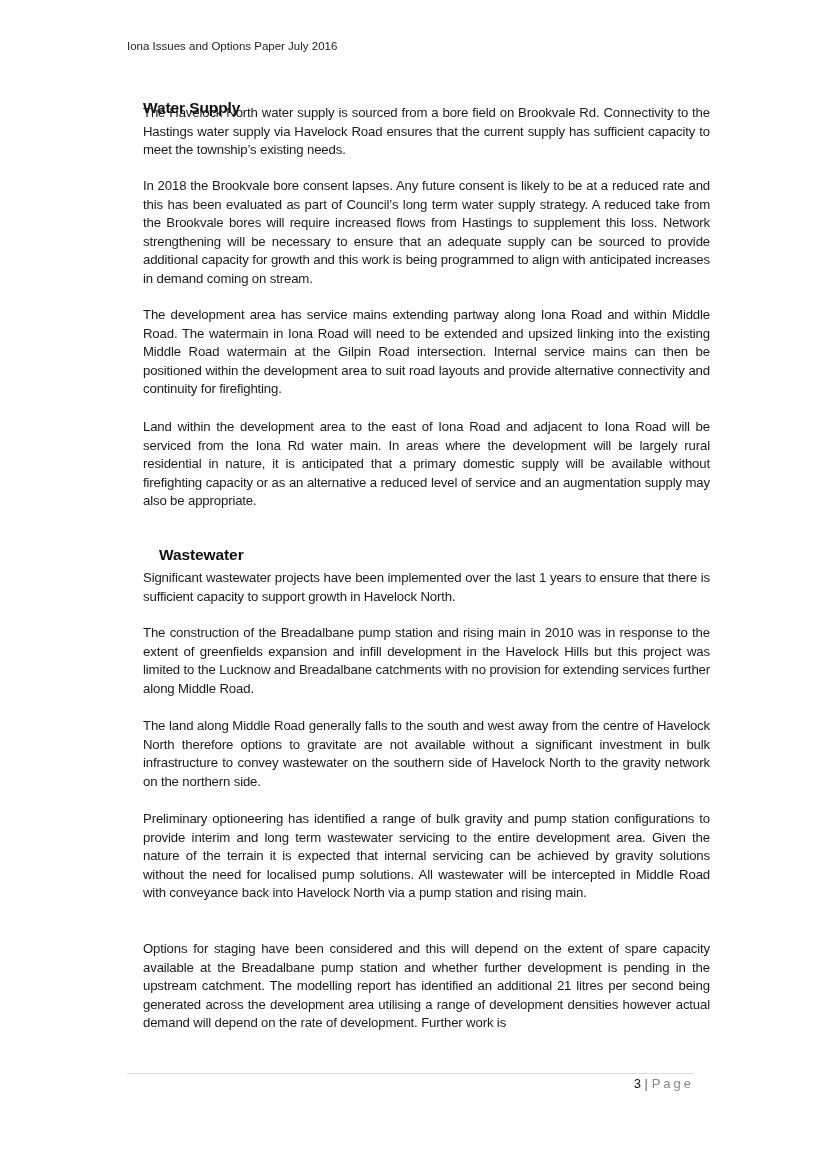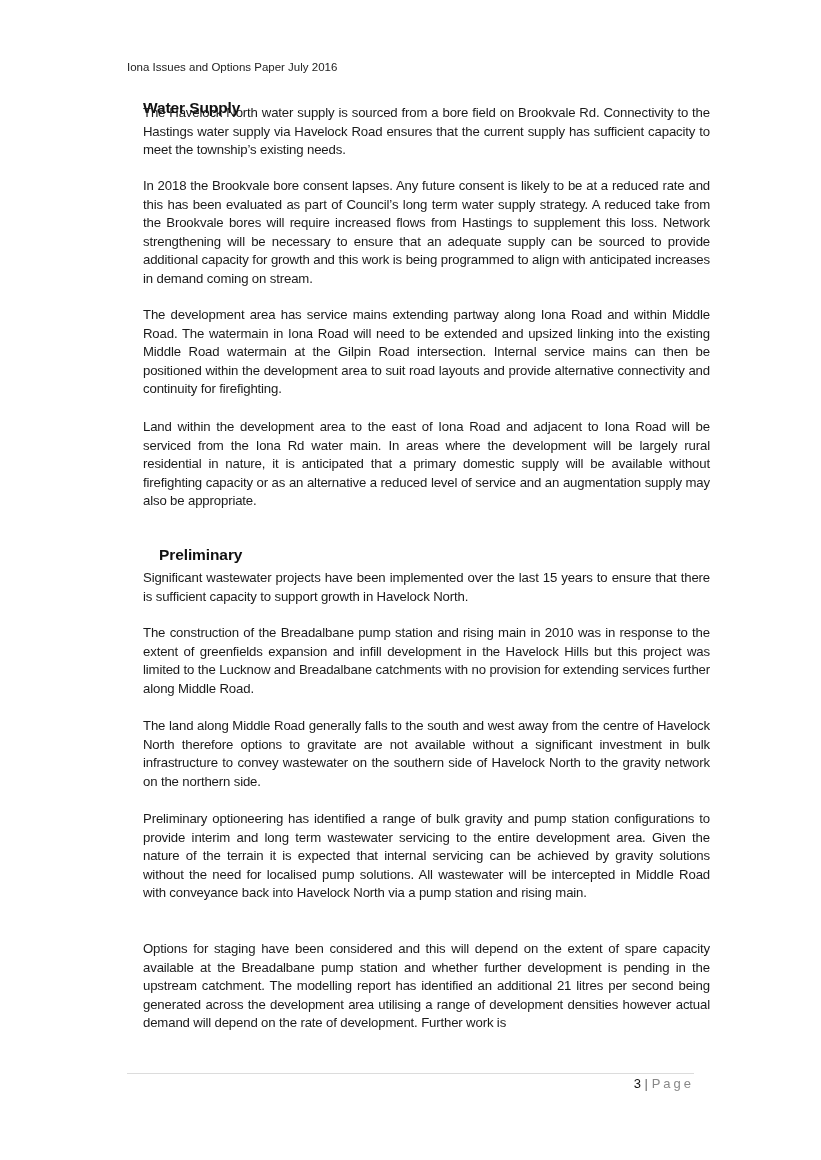--- a/index.html
+++ b/index.html
@@ -1,19 +1,19 @@
 <!DOCTYPE html>
 <html><head>
 <meta charset="utf-8">
 <style>
   html, body { margin: 0; padding: 0; background: #ffffff; }
   body { width: 821px; height: 1160px; position: relative; overflow: hidden;
          font-family: "Liberation Sans", sans-serif; color: #1a1a1a; }
   .page { position: absolute; left: 127px; top: 0; width: 567px; }
-  .running-header { position: absolute; top: 61px; left: 0; font-size: 11.5px; color: #222; }
+  .running-header { position: absolute; top: 40px; left: 0; font-size: 11.5px; color: #222; }
   h2 { font-size: 15.5px; font-weight: bold; margin: 16px; color: #111; letter-spacing: -0.1px; }
   p { font-size: 13.2px; line-height: 18.5px; margin: 0; text-align: justify; letter-spacing: -0.15px; }
   .h-water { position: absolute; top: 83px; left: 0; }
   .blk { position: absolute; left: 16px; width: 567px; }
   .footer-rule { position: absolute; left: 0; top: 1073px; width: 567px; height: 1px; background: #dcdcdc; }
   .footer { position: absolute; right: 0; top: 1076px; font-size: 13px; }
   .footer .num { color: #111; }
   .footer .sep { color: #666; }
   .footer .pg { color: #888; letter-spacing: 3px; margin-top: 25px; }
 </style>
@@ -22,22 +22,22 @@
 
 <div class="page">
   <div class="running-header">Iona Issues and Options Paper July 2016</div>
 
   <h2 class="h-water">Water Supply</h2>
   <p class="blk" style="top:104px">The Havelock North water supply is sourced from a bore field on Brookvale Rd. Connectivity to the Hastings water supply via Havelock Road ensures that the current supply has sufficient capacity to meet the township’s existing needs.</p>
   <p class="blk" style="top:177px">In 2018 the Brookvale bore consent lapses. Any future consent is likely to be at a reduced rate and this has been evaluated as part of Council’s long term water supply strategy. A reduced take from the Brookvale bores will require increased flows from Hastings to supplement this loss. Network strengthening will be necessary to ensure that an adequate supply can be sourced to provide additional capacity for growth and this work is being programmed to align with anticipated increases in demand coming on stream.</p>
   <p class="blk" style="top:306px">The development area has service mains extending partway along Iona Road and within Middle Road. The watermain in Iona Road will need to be extended and upsized linking into the existing Middle Road watermain at the Gilpin Road intersection. Internal service mains can then be positioned within the development area to suit road layouts and provide alternative connectivity and continuity for firefighting.</p>
   <p class="blk" style="top:418px">Land within the development area to the east of Iona Road and adjacent to Iona Road will be serviced from the Iona Rd water main. In areas where the development will be largely rural residential in nature, it is anticipated that a primary domestic supply will be available without firefighting capacity or as an alternative a reduced level of service and an augmentation supply may also be appropriate.</p>
 
-  <h2 class="blk" style="top:530px">Preliminary</h2>
-  <p class="blk" style="top:569px">Significant wastewater projects have been implemented over the last 15 years to ensure that there is sufficient capacity to support growth in Havelock North.</p>
+  <h2 class="blk" style="top:530px">Wastewater</h2>
+  <p class="blk" style="top:569px">Significant wastewater projects have been implemented over the last 1 years to ensure that there is sufficient capacity to support growth in Havelock North.</p>
   <p class="blk" style="top:624px">The construction of the Breadalbane pump station and rising main in 2010 was in response to the extent of greenfields expansion and infill development in the Havelock Hills but this project was limited to the Lucknow and Breadalbane catchments with no provision for extending services further along Middle Road.</p>
   <p class="blk" style="top:717px">The land along Middle Road generally falls to the south and west away from the centre of Havelock North therefore options to gravitate are not available without a significant investment in bulk infrastructure to convey wastewater on the southern side of Havelock North to the gravity network on the northern side.</p>
   <p class="blk" style="top:810px">Preliminary optioneering has identified a range of bulk gravity and pump station configurations to provide interim and long term wastewater servicing to the entire development area. Given the nature of the terrain it is expected that internal servicing can be achieved by gravity solutions without the need for localised pump solutions. All wastewater will be intercepted in Middle Road with conveyance back into Havelock North via a pump station and rising main.</p>
   <p class="blk" style="top:940px">Options for staging have been considered and this will depend on the extent of spare capacity available at the Breadalbane pump station and whether further development is pending in the upstream catchment. The modelling report has identified an additional 21 litres per second being generated across the development area utilising a range of development densities however actual demand will depend on the rate of development. Further work is</p>
 
   <div class="footer-rule"></div>
   <div class="footer">
     <span class="num">3</span>
     <span class="sep">|</span>
     <span class="pg">Page</span>

